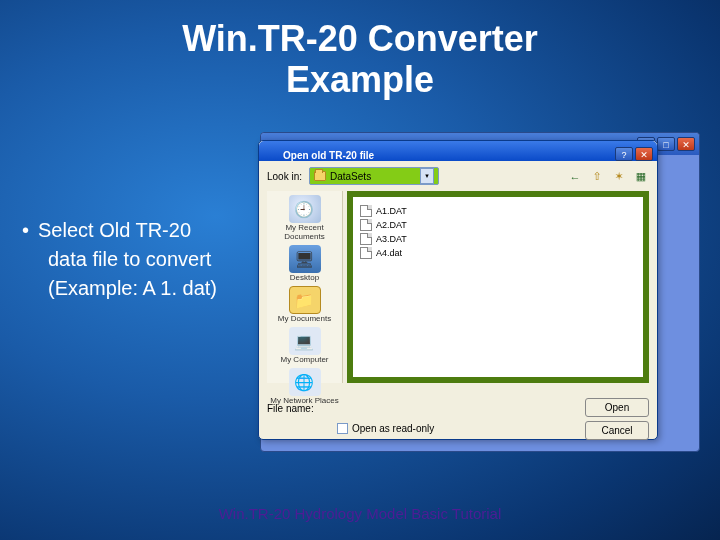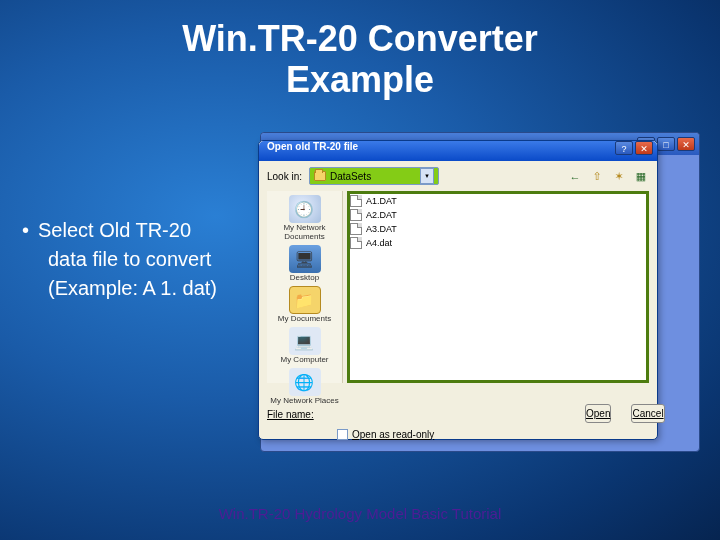--- a/index.html
+++ b/index.html
@@ -64,22 +64,22 @@
     border: 1px solid #0a3a8a;
     border-radius: 5px;
     box-shadow: 2px 2px 6px rgba(0,0,0,0.3);
     font-size: 10px;
     font-family: Tahoma, Arial, sans-serif;
   }
   .dlg-titlebar {
     height: 20px;
     background: linear-gradient(#3a7ae8, #0a4ac8);
     border-radius: 5px 5px 0 0;
-    color:#fff; display:flex; align-items:flex-start; justify-content:space-between;
-    padding: 0 4px 0 8px;
+    color:#fff; display:flex; align-items:flex-end; justify-content:space-between;
+    padding: 0 4px 0 24px;
   }
   .dlg-title { font-size: 10px; font-weight:bold; }
   .dlg-ctrls { display:flex; gap:2px; }
   .dlg-body { padding: 6px 8px 8px 8px; }
   .lookin-row { display:flex; align-items:center; margin-bottom:6px; }
   .lookin-row label { width:42px; }
   .lookin-select {
     flex:0 0 130px; height:18px; background:#84cc16; border:1px solid #7a9ac8;
     display:flex; align-items:center; padding:0 4px; gap:4px; border-radius:2px;
   }
@@ -100,35 +100,35 @@
   .pi-recent::after { content:"🕘"; position:absolute; inset:0; display:flex; align-items:center; justify-content:center; font-size:16px; }
   .pi-desktop { background: linear-gradient(#6aa0e0,#3a70b0); }
   .pi-desktop::after { content:"🖥"; position:absolute; inset:0; display:flex; align-items:center; justify-content:center; font-size:16px; }
   .pi-docs { background:#f5d46a; border:1px solid #b58a20; }
   .pi-docs::after { content:"📁"; position:absolute; inset:0; display:flex; align-items:center; justify-content:center; font-size:16px; }
   .pi-computer::after { content:"💻"; position:absolute; inset:0; display:flex; align-items:center; justify-content:center; font-size:16px; }
   .pi-computer { background:#dfe8f5; }
   .pi-network::after { content:"🌐"; position:absolute; inset:0; display:flex; align-items:center; justify-content:center; font-size:16px; }
   .pi-network { background:#dfe8f5; }
   .file-area {
-    flex:1; background:#fff; border:3px solid #4d7c0f; margin-left:4px;
-    padding:0;
+    flex:1; background:#fff; border:6px solid #4d7c0f; margin-left:4px;
+    padding:7px;
   }
   .file-item { display:flex; align-items:center; gap:4px; height:14px; font-size:9px; }
   .file-ico { width:12px; height:12px; background:#fff; border:1px solid #888; position:relative; }
   .file-ico::after { content:""; position:absolute; right:-1px; top:-1px; width:4px; height:4px; background:#ddd; border-left:1px solid #888; border-bottom:1px solid #888; }
-  .bottom-rows { margin-top:20px; display:flex;text-decoration:underline; }
+  .bottom-rows { margin-top:14px; display:flex; }
   .bottom-left { flex:1; }
   .field-row { display:flex; align-items:center; gap:6px; height:22px; }
   .field-row label { width:64px; }
   .field-input {
     flex:1; height:18px; background:#fff; border:1px solid #7a9ac8;
     display:flex; align-items:center; padding:0 4px; border-radius:2px;
   }
-  .bottom-right { width:72px; display:flex; flex-direction:row; gap:20px; padding-left:8px; padding-top:1px; }
+  .bottom-right { width:72px; display:flex; flex-direction:column; gap:4px; padding-left:8px; padding-top:1px; }
   .btn {
     height:19px; background:#f2efdf; border:1px solid #888; border-radius:3px;
     text-align:center; line-height:17px; font-size:10px;
   }
   .check-row { display:flex; align-items:center; gap:4px; height:18px; margin-left:70px; }
   .checkbox { width:11px; height:11px; background:#fff; border:1px solid #7a9ac8; }
 </style>
 </head>
 <body>
 
@@ -172,21 +172,21 @@
         <div class="tb-ico folder">⇧</div>
         <div class="tb-ico folder">✶</div>
         <div class="tb-ico">▦</div>
       </div>
     </div>
 
     <div class="main-row">
       <div class="places">
         <div class="place">
           <div class="picon pi-recent"></div>
-          <div>My Network Documents</div>
+          <div>My Recent Documents</div>
         </div>
         <div class="place">
           <div class="picon pi-desktop"></div>
           <div>Desktop</div>
         </div>
         <div class="place">
           <div class="picon pi-docs"></div>
           <div>My Documents</div>
         </div>
         <div class="place">

